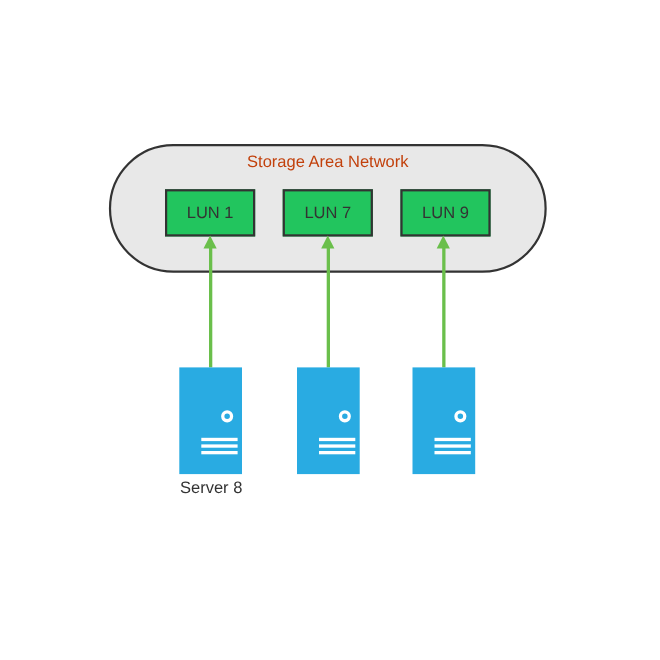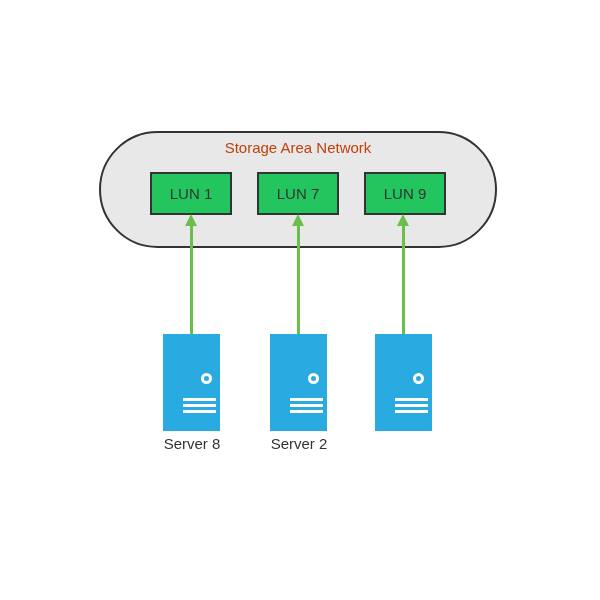--- a/index.html
+++ b/index.html
@@ -176,15 +176,14 @@
   <div class="server srv-3">
     <div class="power-led"></div>
     <div class="vents">
       <div class="vent"></div>
         <div class="vent"></div>
         <div class="vent"></div>
     </div>
   </div>
 
   <div class="server-label slbl-1">Server 8</div>
-  <div class="server-label slbl-2">Server 2</div>
 
 </div>
 
 </body></html>

